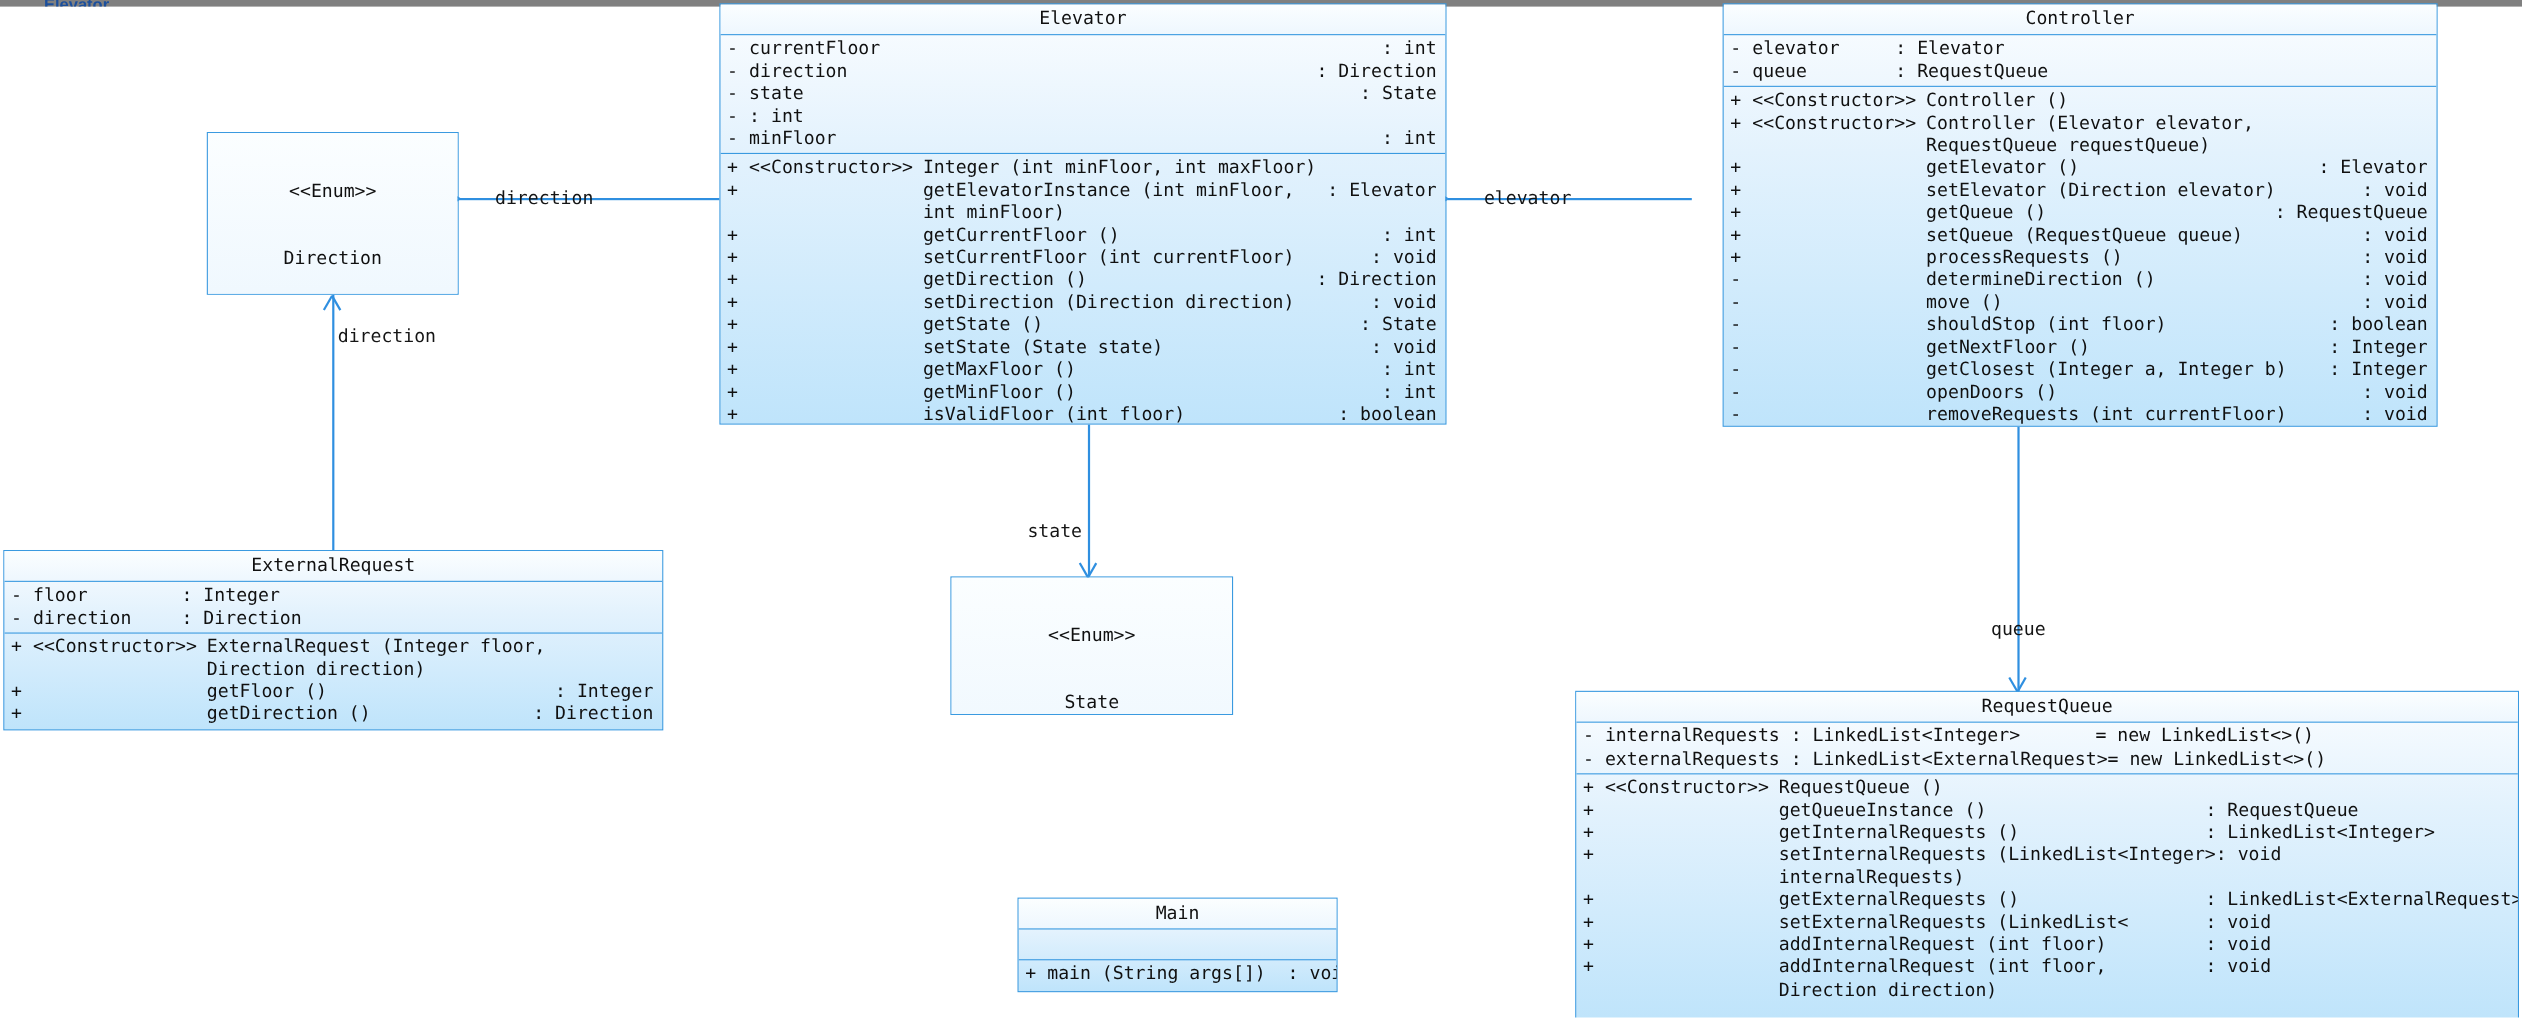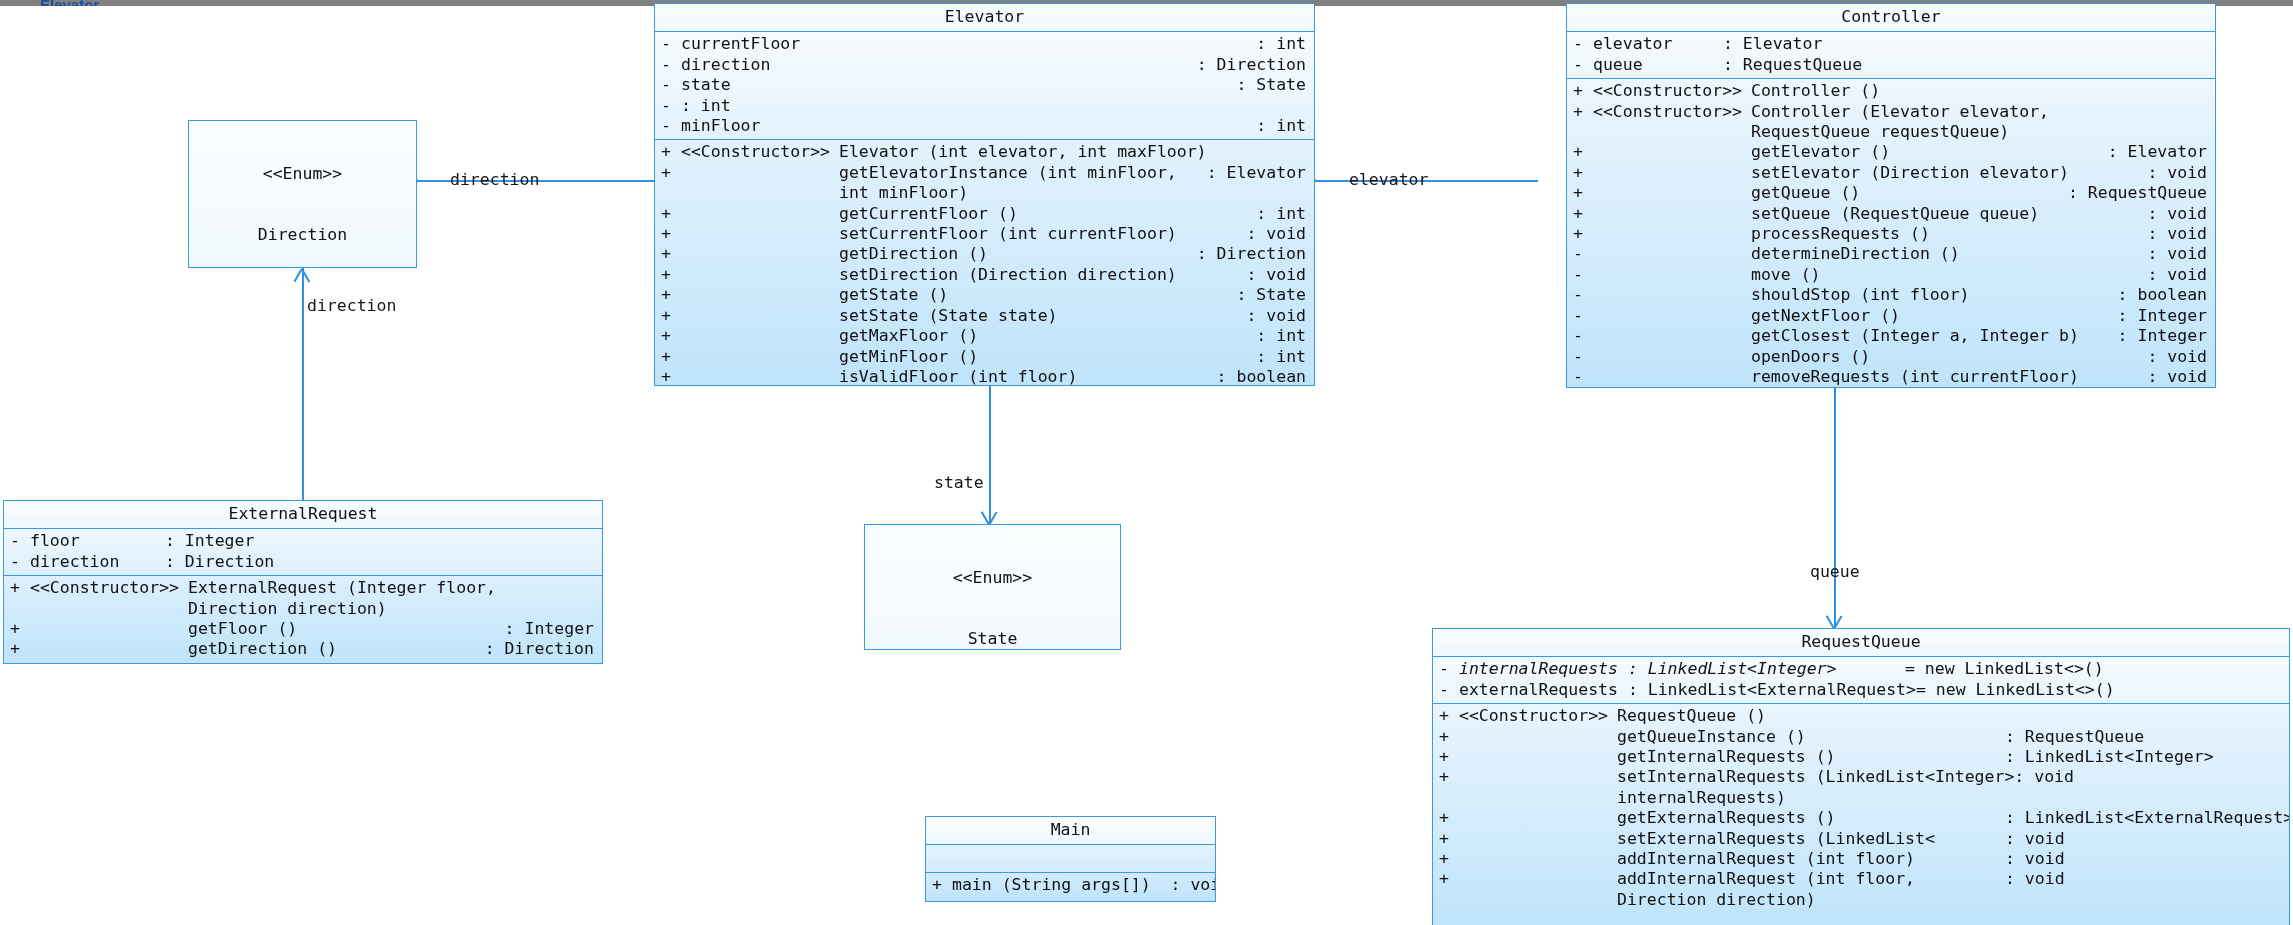--- a/index.html
+++ b/index.html
@@ -129,21 +129,21 @@
       <div class="row">
         <span class="vis">-</span>
         <span class="nm">minFloor</span>
         <span class="ty">: int</span>
       </div>
     </div>
     <div class="sect last">
       <div class="row">
         <span class="vis">+</span>
         <span class="stereo" style="width:158px;flex:0 0 158px;">&lt;&lt;Constructor&gt;&gt;</span>
-        <span class="nm">Elevator (int elevator, int maxFloor)</span>
+        <span class="nm">Integer (int minFloor, int maxFloor)</span>
         <span class="ty"></span>
       </div>
       <div class="row">
         <span class="vis">+</span>
         <span class="stereo" style="width:158px;flex:0 0 158px;"></span>
         <span class="nm">getElevatorInstance (int minFloor,</span>
         <span class="ty">: Elevator</span>
       </div>
       <div class="row">
         <span class="vis"></span>
@@ -369,21 +369,21 @@
         <span class="ty">: Direction</span>
       </div>
     </div>
   </div>
 
   <div class="uml" style="left:1432px;top:628px;width:858px;height:300px;">
     <div class="title">RequestQueue</div>
     <div class="sect">
       <div class="row">
         <span class="vis">-</span>
-        <span class="nm" style="flex:0 0 446px;font-style:italic;">internalRequests : LinkedList&lt;Integer&gt;</span>
+        <span class="nm" style="flex:0 0 446px;">internalRequests : LinkedList&lt;Integer&gt;</span>
         <span class="ty">= new LinkedList&lt;&gt;()</span>
       </div>
       <div class="row">
         <span class="vis">-</span>
         <span class="nm" style="flex:0 0 446px;">externalRequests : LinkedList&lt;ExternalRequest&gt;</span>
         <span class="ty">= new LinkedList&lt;&gt;()</span>
       </div>
     </div>
     <div class="sect last">
       <div class="row">

